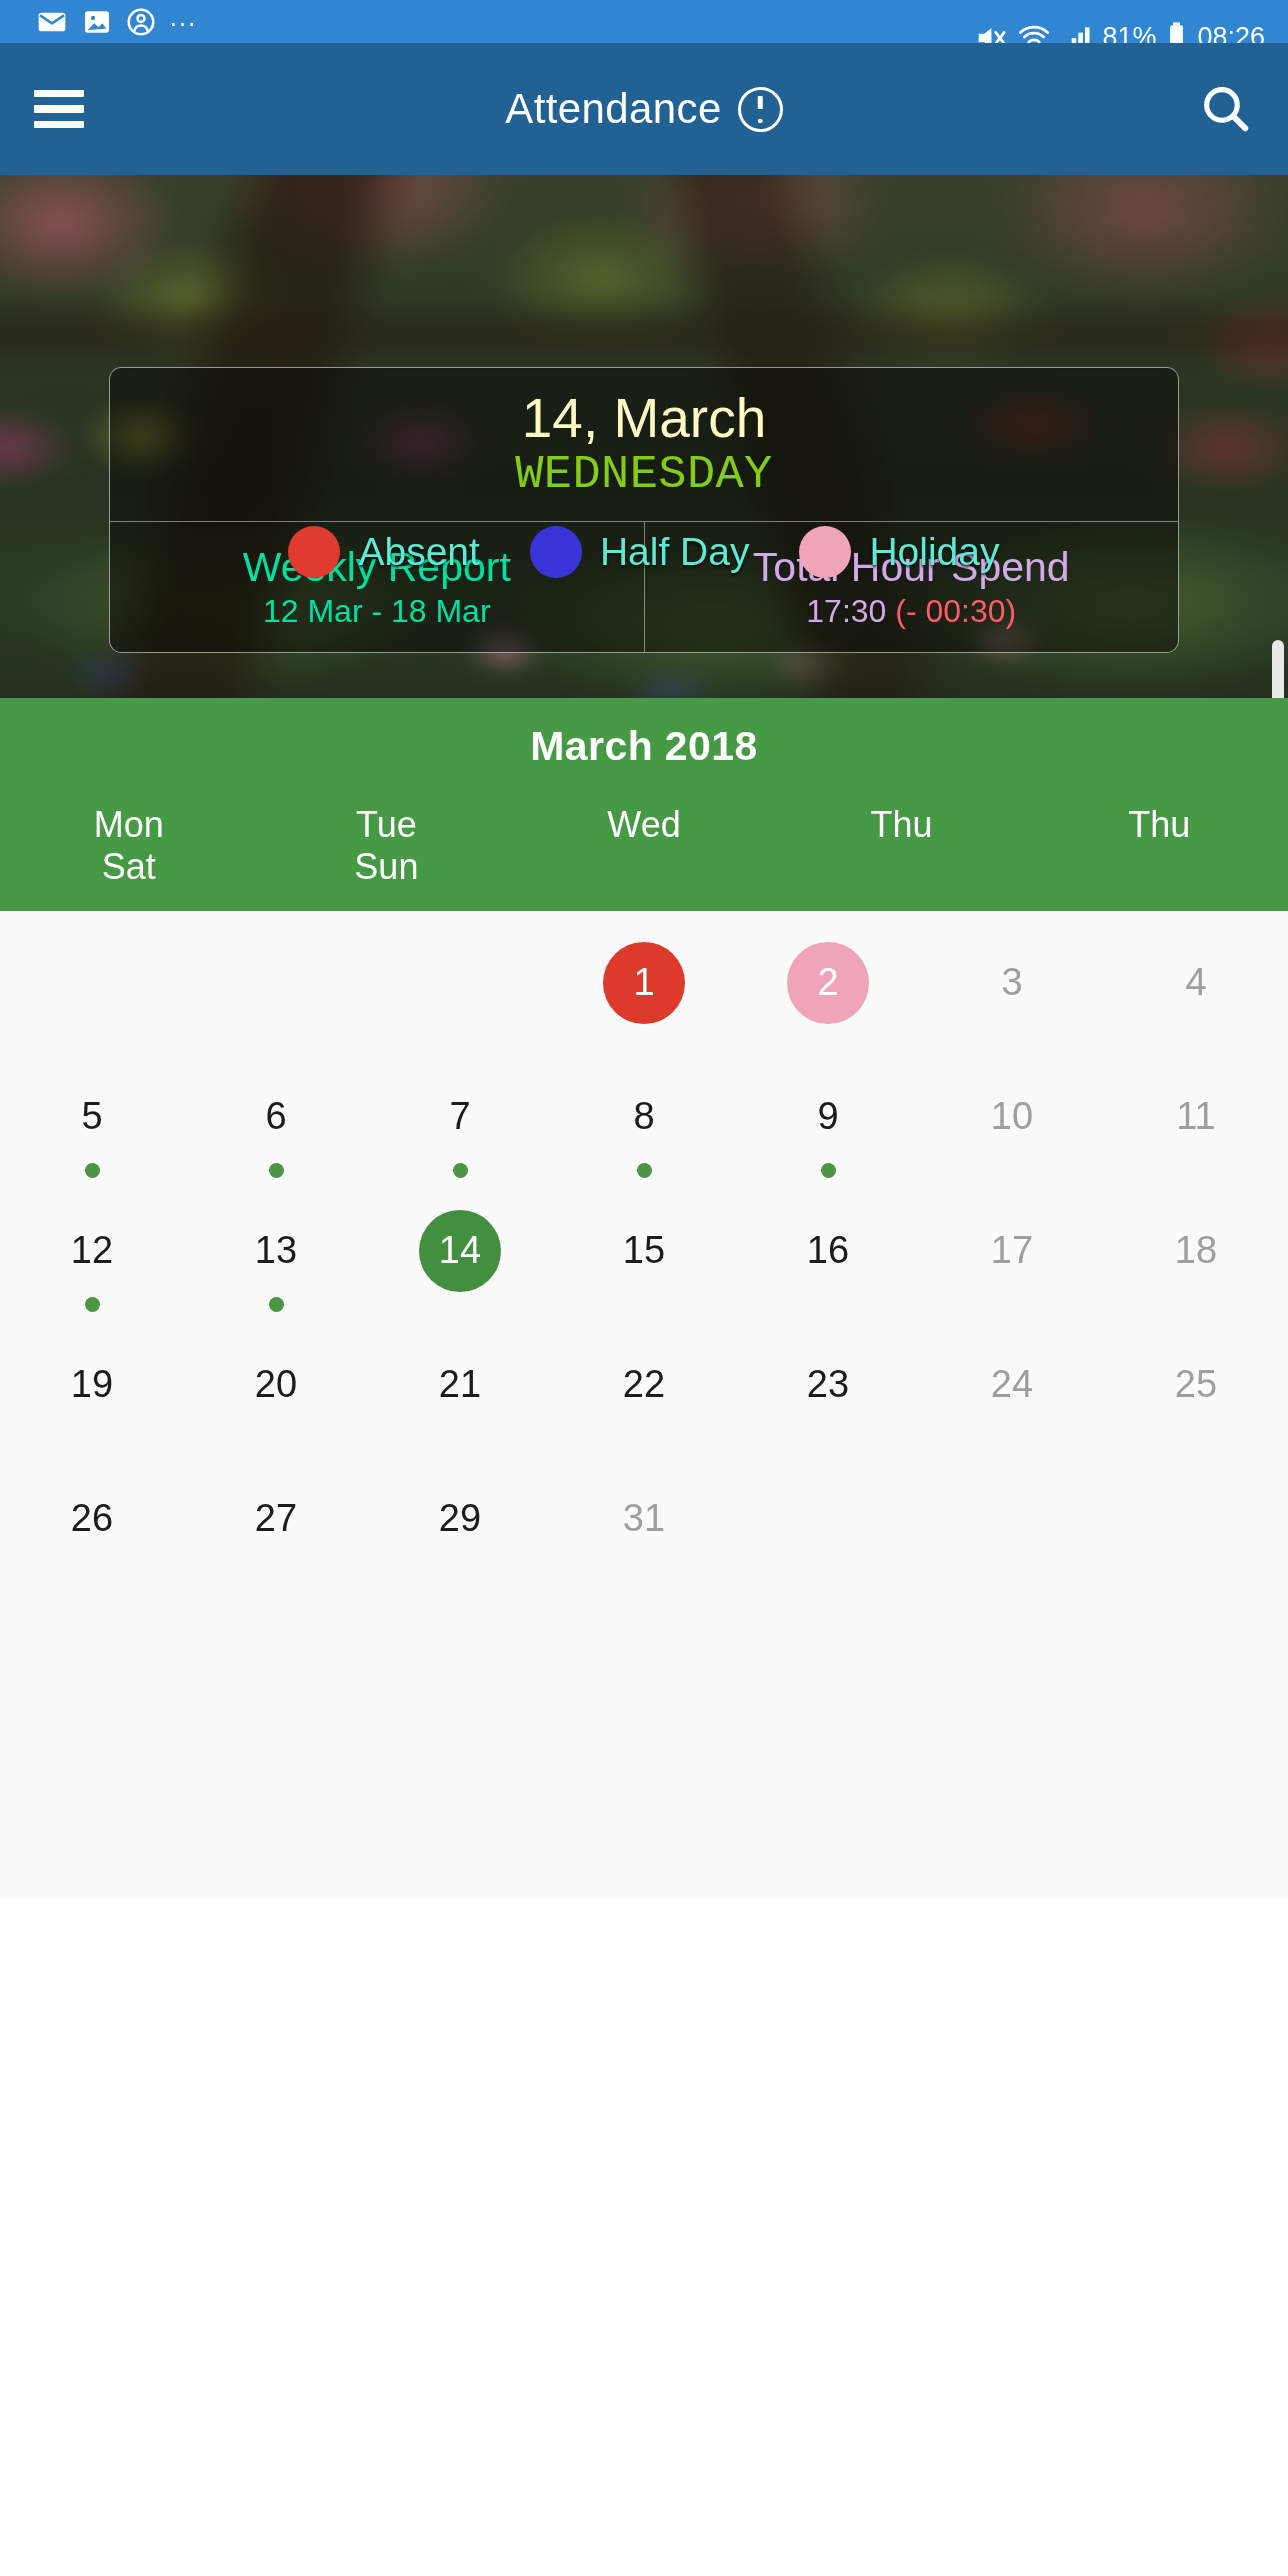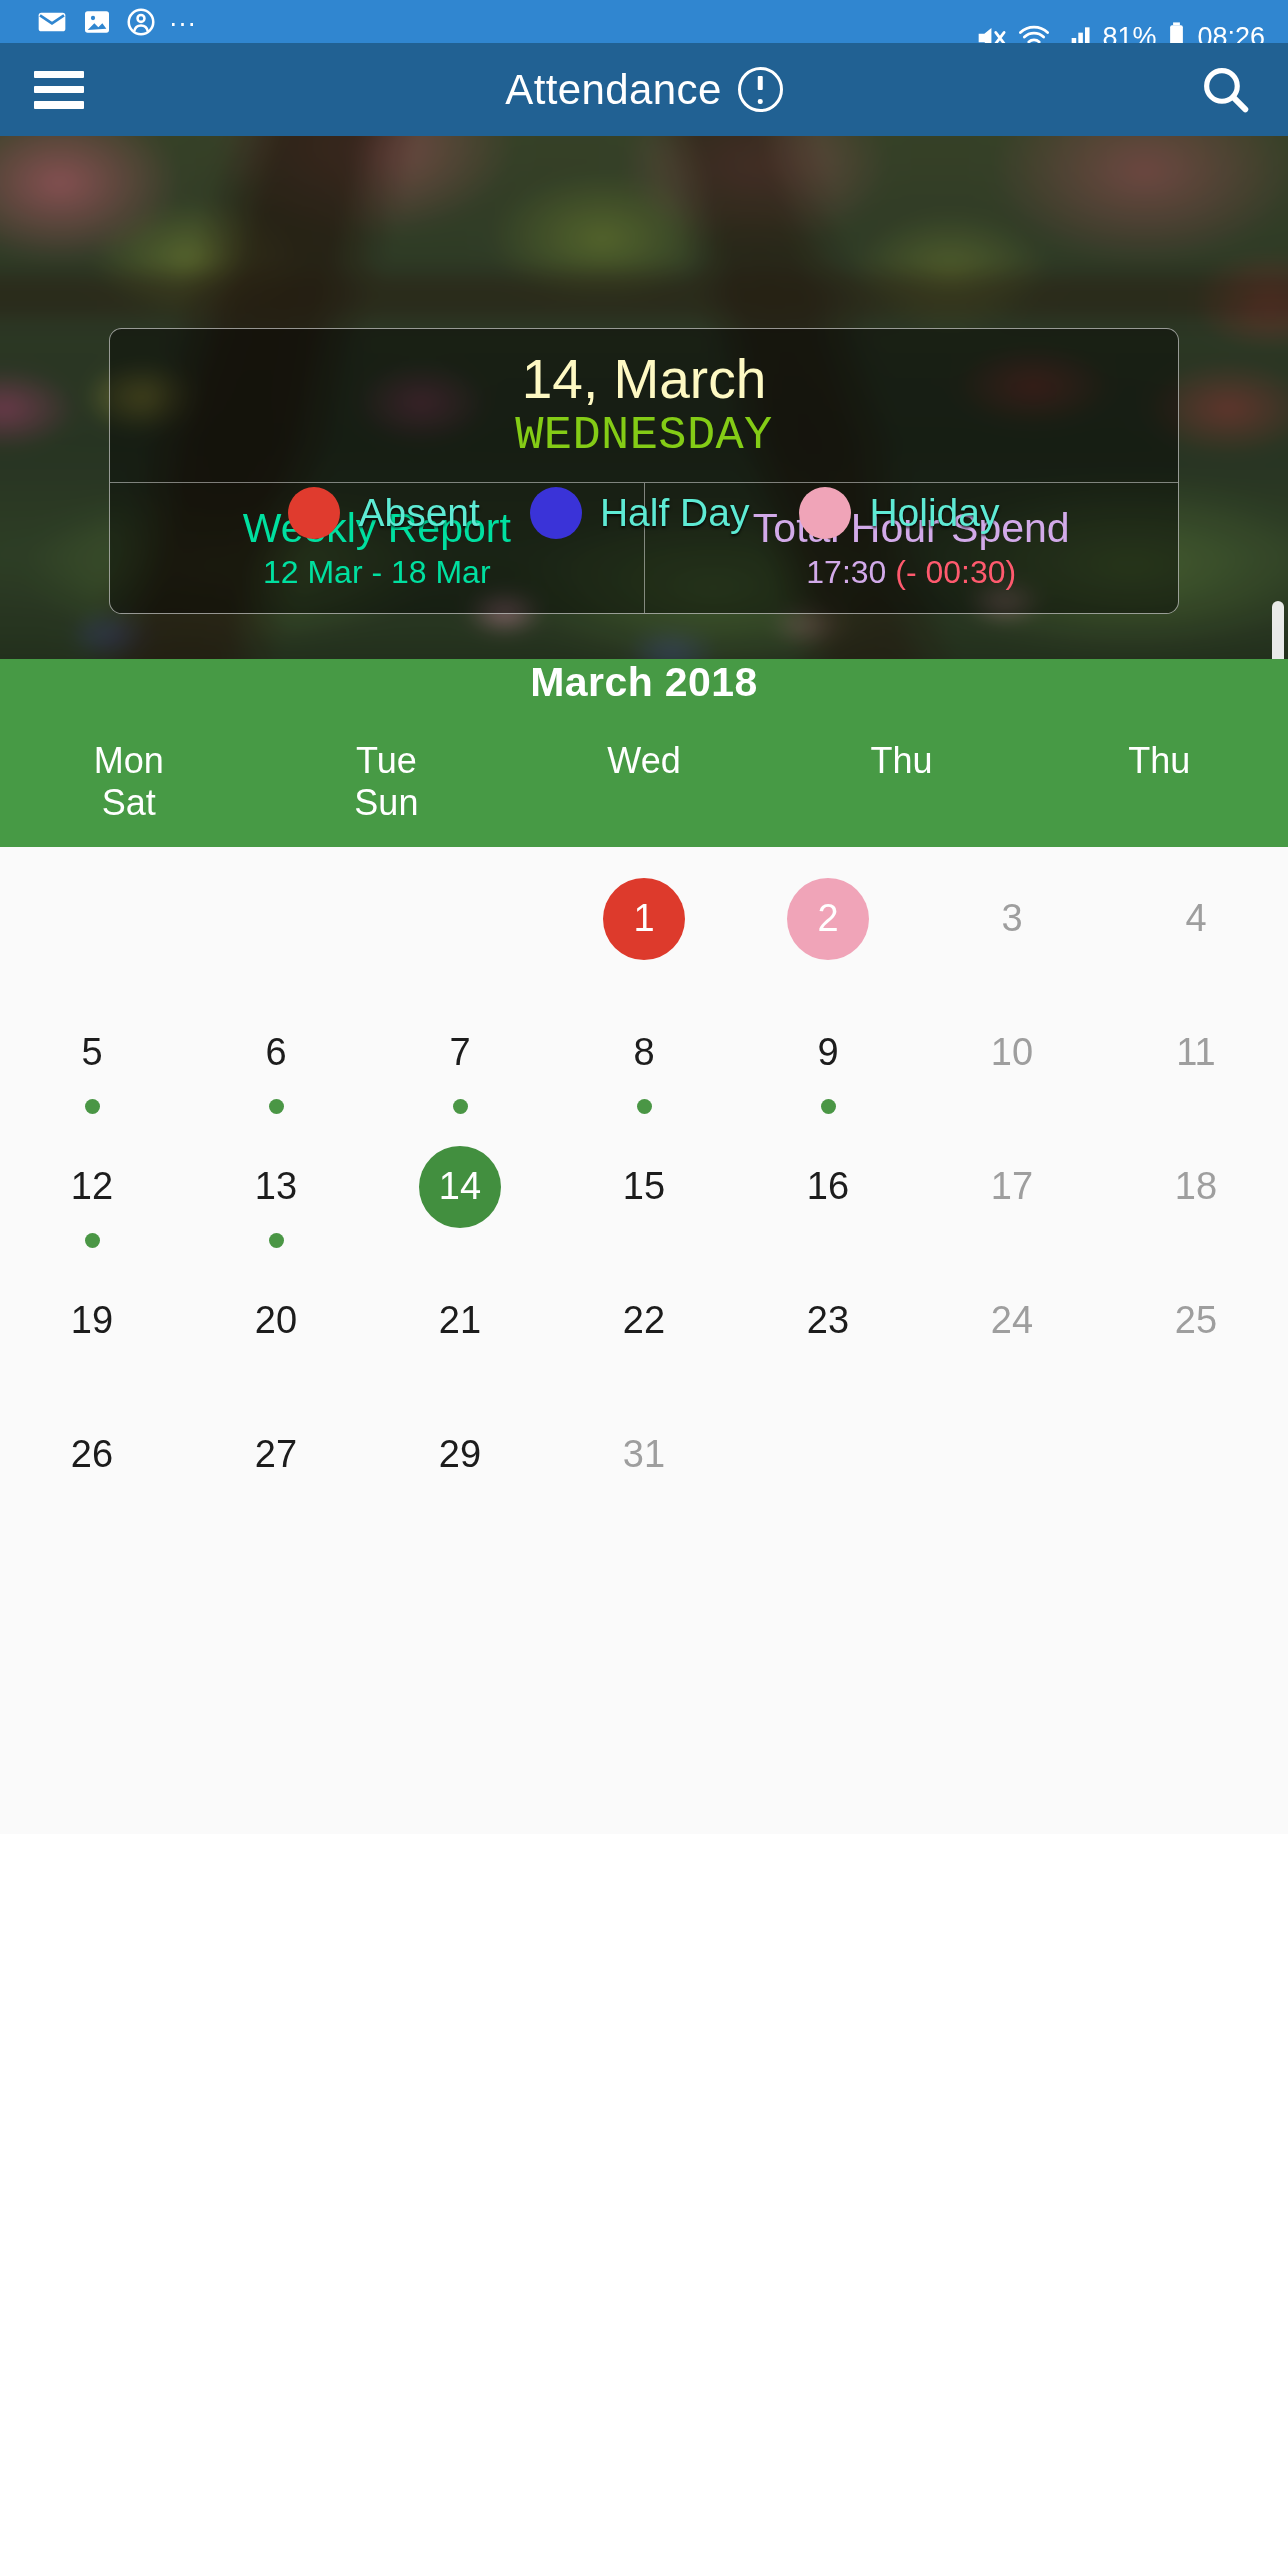--- a/index.html
+++ b/index.html
@@ -38,21 +38,21 @@
   .sb-dots {
     font-size: 27px;
     line-height: 12.5px;
     color: #ffffff;
     letter-spacing: 1.8px;
     padding-bottom: 9px;
   }
 
   
   .app-bar {
-    height: 93px;
+    height: 132px;
     background: #216193;
     display: flex;
     align-items: center;
     position: relative;
     padding: 0 34px;
     box-sizing: border-box;
   }
   .hamburger {
     width: 50px;
     height: 38px;
@@ -247,20 +247,21 @@
     width: 12.5px;
     height: 492px;
     background: rgba(248,248,248,0.93);
     border-radius: 7.2px;
     z-index: 5;
   }
 
   
   .cal-header {
     background: #479a45;
+    padding-top: 25px;
   }
   .cal-month {
     text-align: center;
     color: #ffffff;
     font-size: 41px;
     font-weight: bold;
     letter-spacing: 0.4px;
     padding-bottom: 34px;
     font-family: "Liberation Sans", sans-serif;
   }

